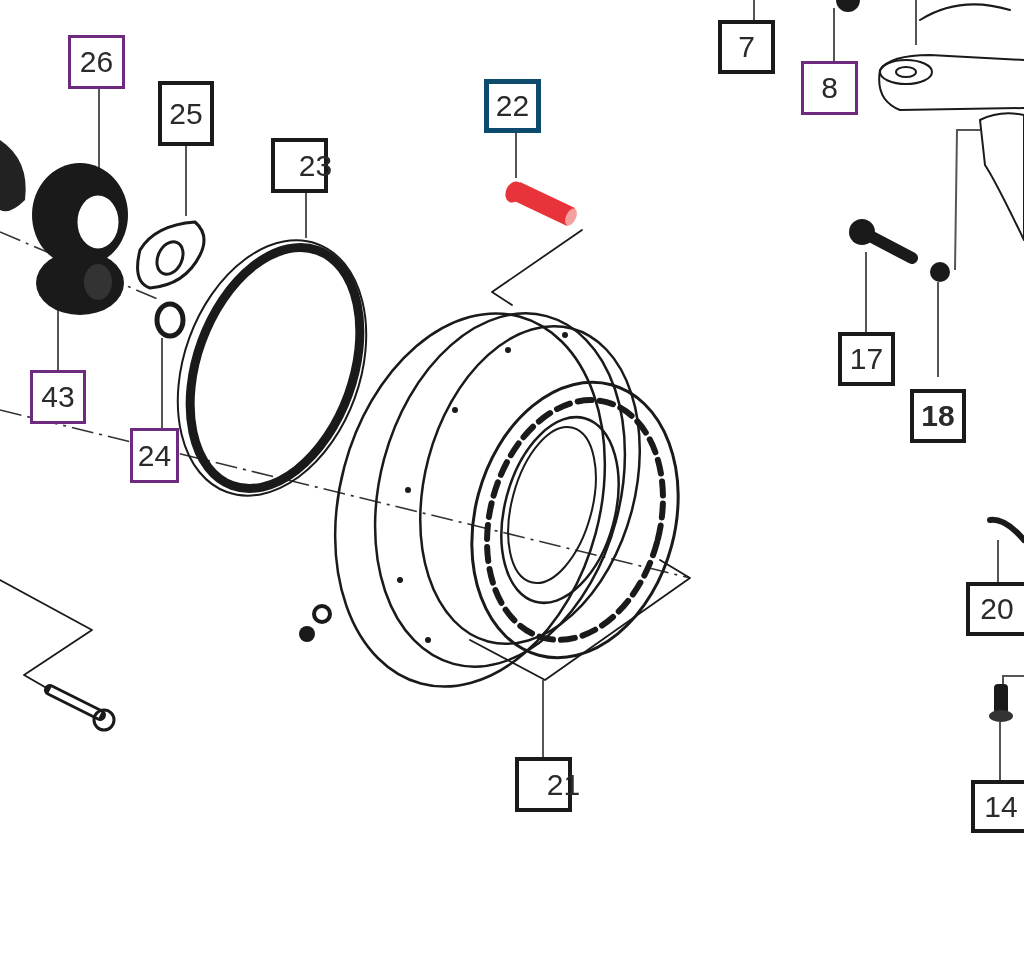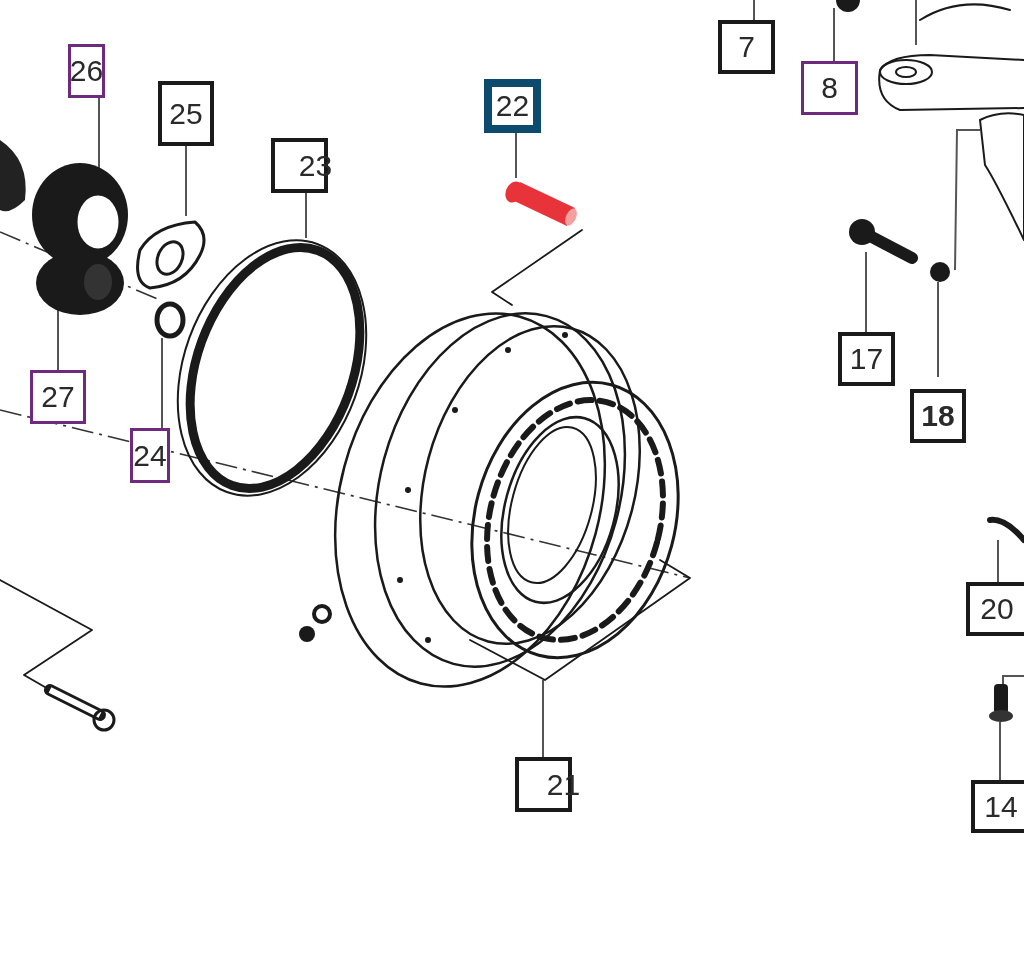--- a/index.html
+++ b/index.html
@@ -11,21 +11,21 @@
       background: #ffffff;
       display: flex; align-items: center; justify-content: center;
       font-family: "Liberation Sans", sans-serif;
       font-size: 30px;
       color: #2a2a2a;
       letter-spacing: 0px;
       cursor: pointer;
     }
     .callout.std { border: 4px solid #1a1a1a; }
     .callout.sel { border: 3px solid #6e2a7e; }
-    .callout.active { border: 8px solid #0c4a6e; }
+    .callout.active { border: 5px solid #0c4a6e; }
     svg .ln { stroke: #1a1a1a; fill: none; stroke-linecap: round; stroke-linejoin: round; }
     svg .leader { stroke: #555; stroke-width: 2; fill: none; }
     svg .dash { stroke: #333; stroke-width: 1.6; fill: none; stroke-dasharray: 22 6 3 6; }
   </style>
 </head>
 <body>
 
 <div id="stage">
   <svg width="1024" height="953" viewBox="0 0 1024 953">
 
@@ -126,26 +126,26 @@
     </g>
     <circle cx="940" cy="272" r="10" fill="#1a1a1a"></circle>
     <path d="M990 520 Q1005 518 1024 540" class="ln" stroke-width="6"></path>
     <g>
       <rect x="994" y="684" width="14" height="30" rx="4" fill="#1a1a1a"></rect>
       <ellipse cx="1001" cy="716" rx="12" ry="6" fill="#333"></ellipse>
     </g>
   </svg>
 
   
-  <div class="callout sel" style="left:68px;top:44px;width:37px;height:54px;">26</div>
+  <div class="callout sel" style="left:68px;top:35px;width:57px;height:54px;">26</div>
   <div class="callout std" style="left:158px;top:81px;width:56px;height:65px;">25</div>
   <div class="callout std" style="left:271px;top:138px;width:57px;height:55px;padding-left:32px;">23</div>
   <div class="callout active" style="left:484px;top:79px;width:57px;height:54px;">22</div>
-  <div class="callout sel" style="left:30px;top:370px;width:56px;height:54px;">27</div>
-  <div class="callout sel" style="left:130px;top:428px;width:40px;height:55px;">24</div>
+  <div class="callout sel" style="left:30px;top:370px;width:56px;height:54px;">43</div>
+  <div class="callout sel" style="left:130px;top:428px;width:49px;height:55px;">24</div>
   <div class="callout std" style="left:515px;top:757px;width:57px;height:55px;padding-left:40px;">21</div>
   <div class="callout std" style="left:718px;top:20px;width:57px;height:54px;">7</div>
   <div class="callout sel" style="left:801px;top:61px;width:57px;height:54px;">8</div>
   <div class="callout std" style="left:838px;top:332px;width:57px;height:54px;text-align:center;">17</div>
   <div class="callout std" style="left:910px;top:389px;width:56px;height:54px;font-weight:bold;">18</div>
   <div class="callout std" style="left:966px;top:582px;width:62px;height:54px;">20</div>
   <div class="callout std" style="left:971px;top:780px;width:60px;height:53px;">14</div>
 </div>
 
 </body></html>

